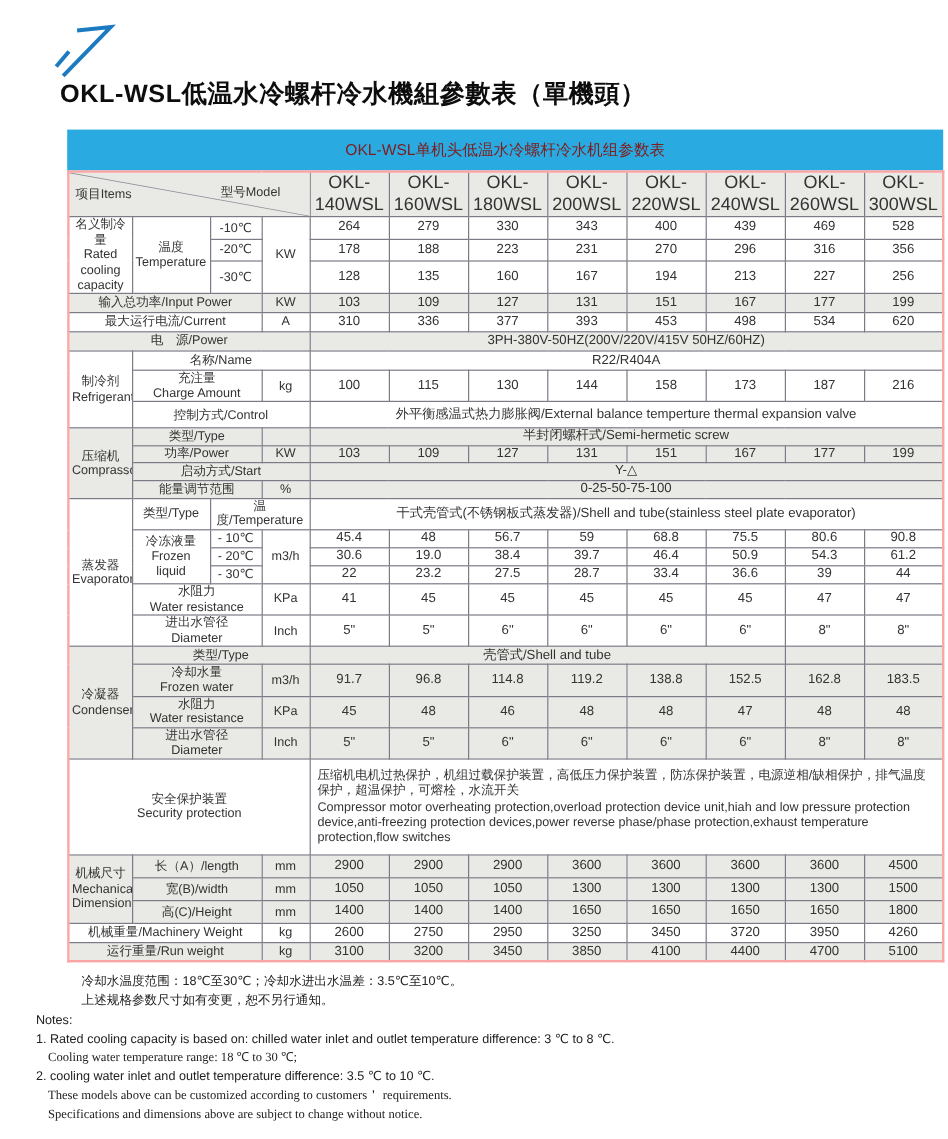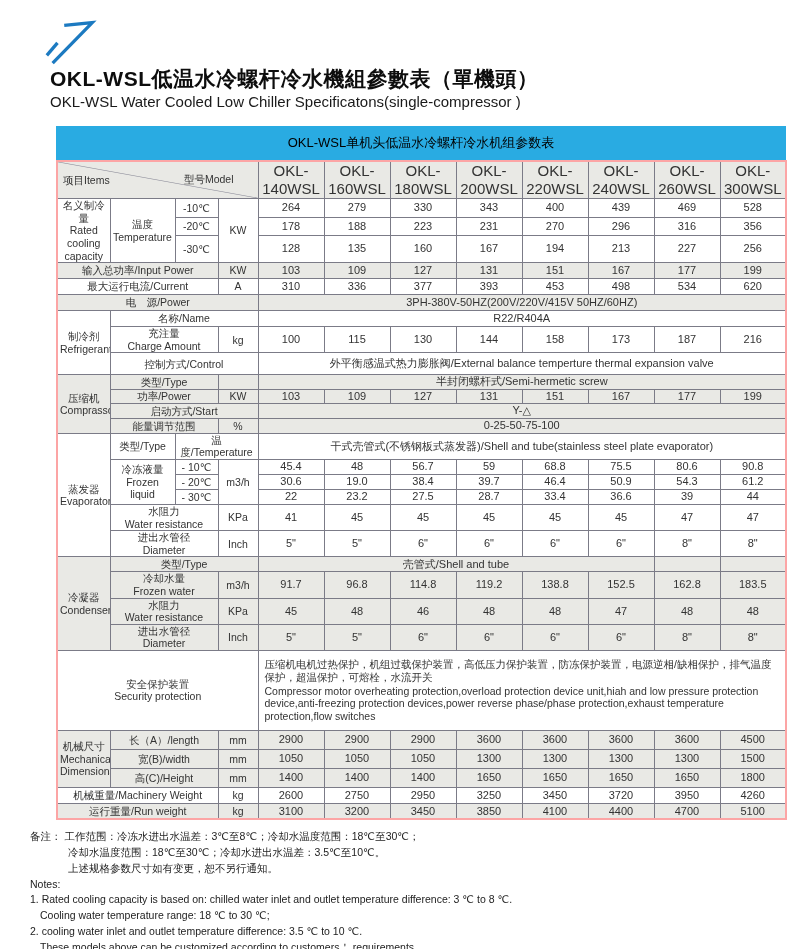--- a/index.html
+++ b/index.html
@@ -14,21 +14,21 @@
   
   .hdr { display:flex; align-items:flex-start; padding:10px 0 0 42px;flex-direction:column; }
   .logo { width:58px; height:52px; margin-top:3px; flex:0 0 auto; }
   .titles { margin-left:8px; }
   .t1 { margin:0; font-size:21px; font-weight:bold; color:#0d0d0d; line-height:1.3; letter-spacing:0.5px; }
   .t2 { font-size:15px; color:#1a1a1a; margin-top:1px; }
 
   
   .tablewrap { margin:16px 0 0 56px; width:730px; }
   .banner {
-    height:34px; line-height:34px; background:#29abe2; color:#000000;
+    height:34px; line-height:34px; background:#29abe2; color:#7f1d1d;
     text-align:center; font-size:13px;
   }
   table.spec {
     border-collapse:collapse; table-layout:fixed; width:730px;
     font-size:11px; border:2px solid #fca5a5;
   }
   table.spec td {
     border:1px solid #7b7b87; text-align:center; vertical-align:middle;
     padding:0 2px; line-height:1.2; background:#fff; overflow:hidden;
   }
@@ -45,35 +45,34 @@
   .corner .ci { position:absolute; left:5px;  top:50%; transform:translateY(-50%); font-size:10.5px; }
   .corner .cm { position:absolute; right:24px; top:46%; transform:translateY(-50%); font-size:10.5px; }
 
   .sec-text { text-align:left !important; font-size:10.5px; line-height:1.42; padding:4px 6px !important; }
   .sec-text .en { margin-top:1px; }
 
   
   .notes { margin:9px 0 0 30px; font-size:10.5px; line-height:1.5; color:#222; }
   .note { white-space:nowrap; }
   .ind-zh { margin-left:38px; }
-  .ind-en { margin-left:10px; }
+  .ind-en { margin-left:10px;font-family:Liberation Serif, serif; }
 </style>
 </head>
 <body>
 
 <div class="page">
 
   <div class="hdr">
     <svg class="logo" viewBox="0 0 60 52">
       <path d="M23 12 L52 9 L11 51" fill="none" stroke="#1c7ac1" stroke-width="3.4" stroke-linejoin="miter"></path>
       <path d="M5 43 L16 30" fill="none" stroke="#1c7ac1" stroke-width="3.4"></path>
     </svg>
     <div class="titles">
       <h1 class="t1">OKL-WSL低温水冷螺杆冷水機組參數表（單機頭）</h1>
-      <div class="t2">OKL-WSL Water Cooled Low Chiller Specificatons(single-compressor )</div>
     </div>
   </div>
 
   <div class="tablewrap">
     <div class="banner">OKL-WSL单机头低温水冷螺杆冷水机组参数表</div>
 
     <table class="spec">
       <colgroup>
         <col style="width:53px">
           <col style="width:65px">
@@ -455,21 +454,20 @@
             <td class="val">4100</td>
             <td class="val">4400</td>
             <td class="val">4700</td>
             <td class="val">5100</td>
           </tr>
     </tbody>
       </table>
   </div>
 
   <div class="notes">
-    <div class="note">备注：  工作范围：冷冻水进出水温差：3℃至8℃；冷却水温度范围：18℃至30℃；</div>
     <div class="note ind-zh">冷却水温度范围：18℃至30℃；冷却水进出水温差：3.5℃至10℃。</div>
     <div class="note ind-zh">上述规格参数尺寸如有变更，恕不另行通知。</div>
     <div class="note">Notes:</div>
     <div class="note">1. Rated cooling capacity is based on: chilled water inlet and outlet temperature  difference: 3 ℃ to 8 ℃.</div>
     <div class="note ind-en">Cooling water temperature  range: 18 ℃ to 30 ℃;</div>
     <div class="note">2. cooling water inlet and outlet temperature  difference: 3.5 ℃ to 10 ℃.</div>
     <div class="note ind-en">These models above can be customized according to customers＇  requirements.</div>
     <div class="note ind-en">Specifications and dimensions above are subject to change without notice.</div>
   </div>
 

